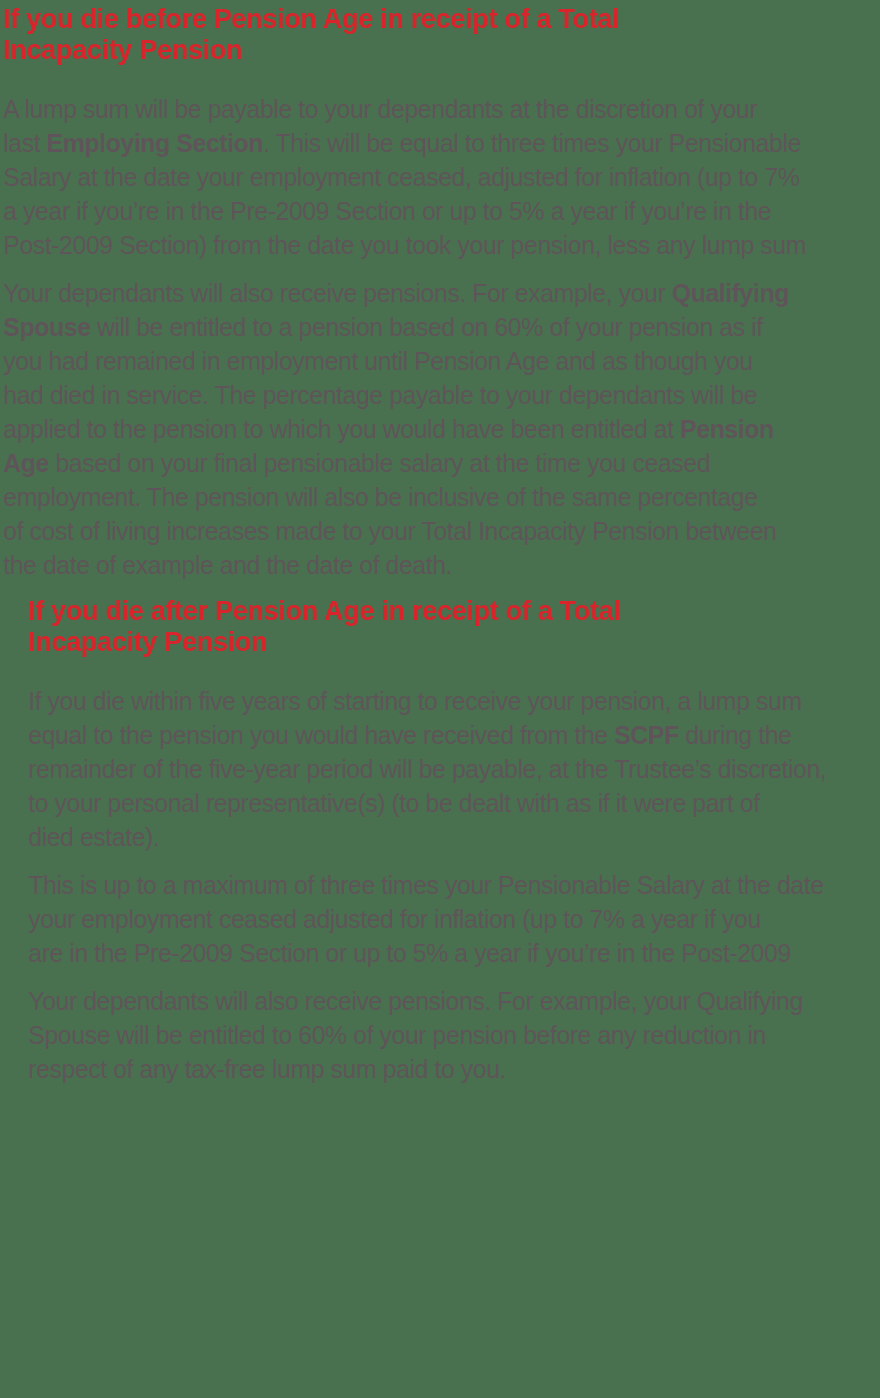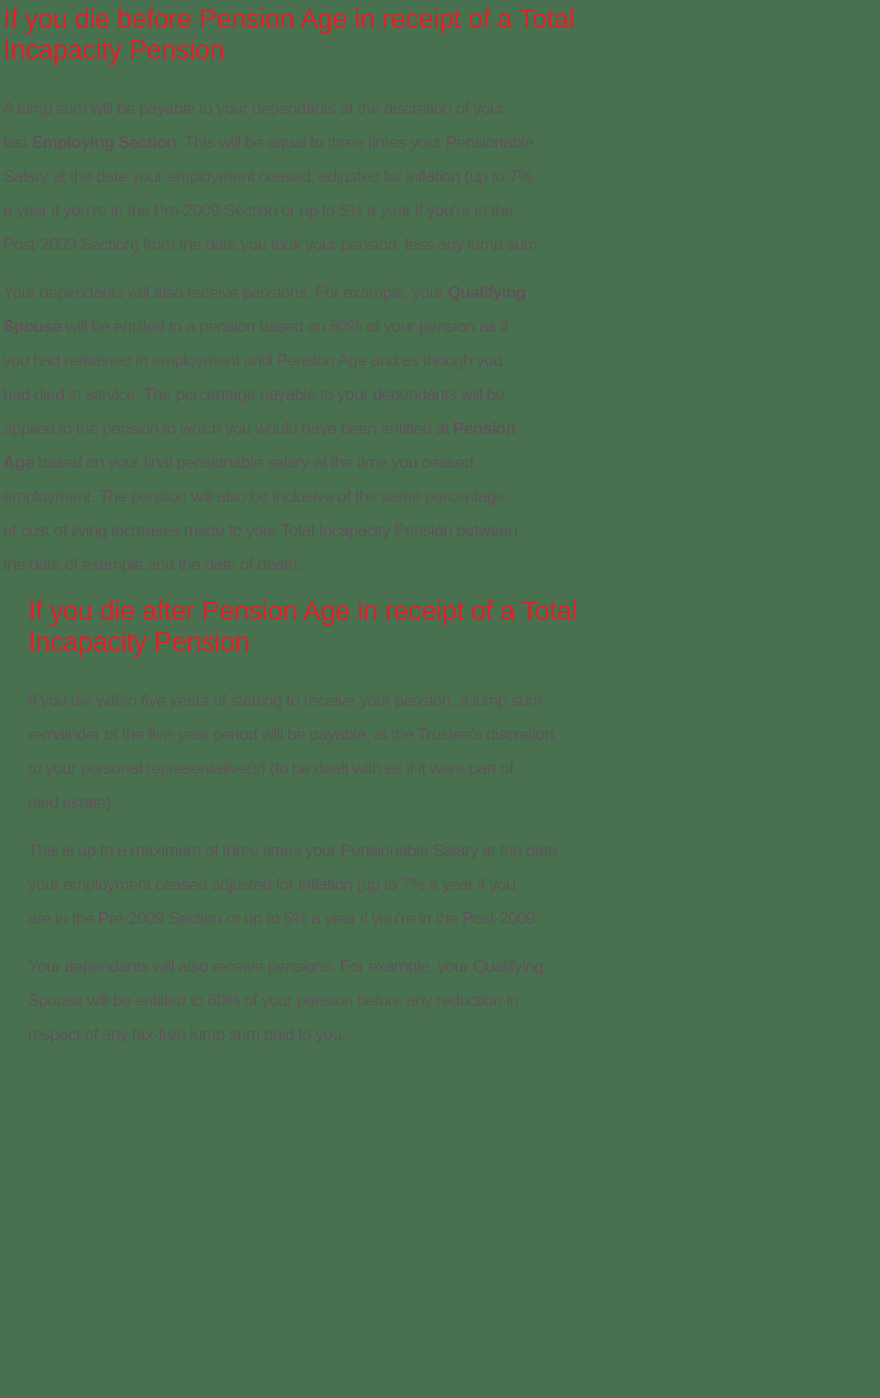--- a/index.html
+++ b/index.html
@@ -10,30 +10,30 @@
     overflow: hidden;
     font-family: "Liberation Sans", sans-serif;
     -webkit-font-smoothing: antialiased;
   }
   .content {
     padding: 4px 0 0 3px;
   }
   .heading {
     color: var(--heading, #d9242b);
     font-size: 27px;
-    font-weight: 400;
+    font-weight: 700;
     line-height: 31px;
     letter-spacing: -0.3px;
     margin: 0 0 26px 0;
   }
   .heading .hline { white-space: nowrap; }
   .section + .section { margin-top: 9px; margin-left: 25px; }
   .para {
     color: var(--body, #5f5459);
-    font-size: 17px;
+    font-size: 25px;
     font-weight: 400;
     line-height: 34px;
     letter-spacing: -0.5px;
     margin: 0 0 14px 0;
   }
   .line { white-space: nowrap; height: 34px; }
   .b { font-weight: 700; }
 </style>
 </head>
 <body>
@@ -63,20 +63,21 @@
         <div class="line"><span class="">the date of example and the date of death.</span></div>
       </div>
     </section>
     <section class="section">
       <h2 class="heading">
         <div class="hline">If you die after Pension Age in receipt of a Total</div>
         <div class="hline">Incapacity Pension</div>
       </h2>
       <div class="para">
         <div class="line"><span class="">If you die within five years of starting to receive your pension, a lump sum</span></div>
+        <div class="line"><span class="">equal to the pension you would have received from the </span><span class="b">SCPF</span><span class=""> during the</span></div>
         <div class="line"><span class="">remainder of the five-year period will be payable, at the Trustee’s discretion,</span></div>
         <div class="line"><span class="">to your personal representative(s) (to be dealt with as if it were part of</span></div>
         <div class="line"><span class="">died estate).</span></div>
       </div>
       <div class="para">
         <div class="line"><span class="">This is up to a maximum of three times your Pensionable Salary at the date</span></div>
         <div class="line"><span class="">your employment ceased adjusted for inflation (up to 7% a year if you</span></div>
         <div class="line"><span class="">are in the Pre-2009 Section or up to 5% a year if you’re in the Post-2009</span></div>
       </div>
       <div class="para">

